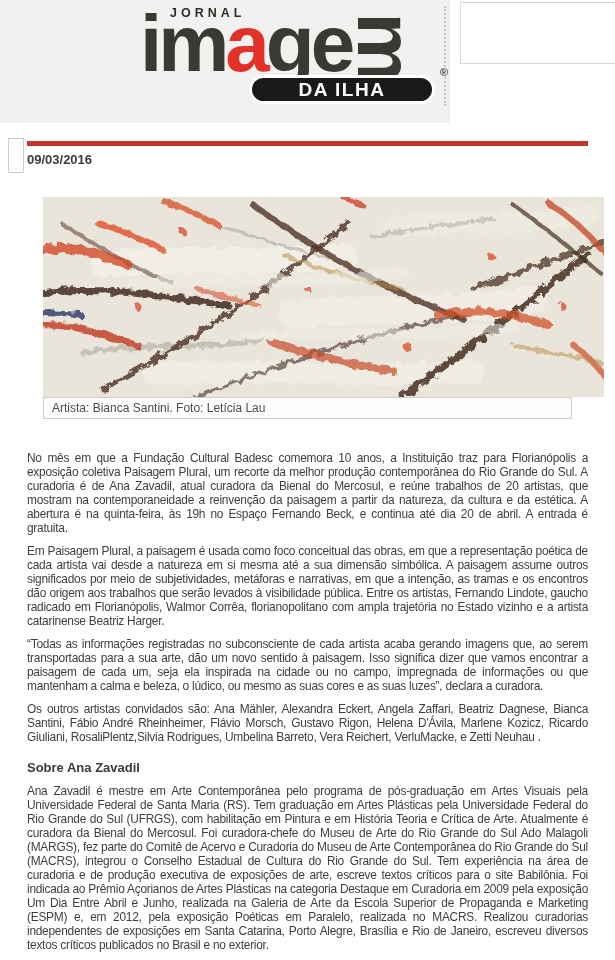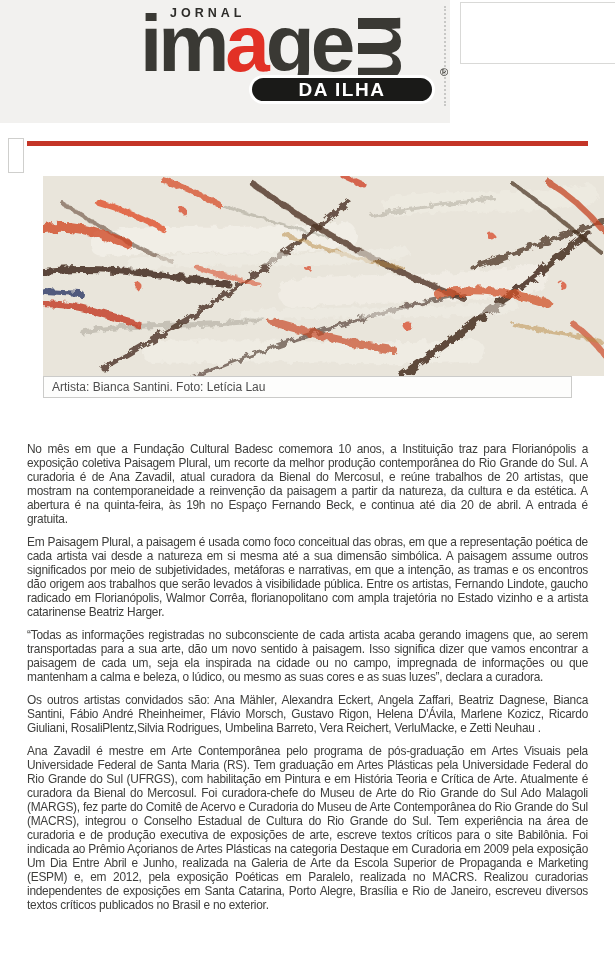--- a/index.html
+++ b/index.html
@@ -34,21 +34,21 @@
   figure{margin:14px 0 0;padding:16px;}
   .artwork{display:block;width:561px;height:200px;}
   figcaption{
     border:1px solid #cbcbc9;background:#fdfdfc;padding:3px 8px;
     font-size:12px;line-height:14px;color:#4d4d4d;
   }
   .body-copy p{
     margin:9px 0 0;font-size:11.9px;line-height:14px;letter-spacing:-0.25px;
     text-align:justify;color:var(--body-text,#3e3e3c);
   }
-  .body-copy p.first{margin-top:28px;}
+  .body-copy p.first{margin-top:16px;}
   .section-heading{margin:16px 0 0;font-size:13px;font-weight:700;color:#3a3a38;}
   .bio{margin-top:9px !important;}
 </style>
 </head>
 <body>
 
 <div class="page">
 
   <header class="banner">
     <div class="logo">
@@ -58,20 +58,21 @@
       <div class="badge">DA ILHA</div>
     </div>
     <div class="dotted-divider"></div>
     <div class="ad-box"></div>
   </header>
 
   <div class="side-box"></div>
 
   <main class="article">
     <div class="rule"></div>
+    <div class="date">09/03/2016</div>
 
     <figure>
       <svg class="artwork" viewBox="0 0 561 200" preserveAspectRatio="none" xmlns="http://www.w3.org/2000/svg">
         <defs>
           <filter id="rough" x="-10%" y="-10%" width="120%" height="120%">
             <feTurbulence type="fractalNoise" baseFrequency="0.12" numOctaves="3" result="n"></feTurbulence>
             <feDisplacementMap in="SourceGraphic" in2="n" scale="9"></feDisplacementMap>
           </filter>
         </defs>
         <rect x="0" y="0" width="561" height="200" fill="#e9e5db"></rect>
@@ -124,17 +125,18 @@
         </g>
       </svg>
       <figcaption>Artista: Bianca Santini. Foto: Letícia Lau</figcaption>
     </figure>
 
     <div class="body-copy">
       <p class="first">No mês em que a Fundação Cultural Badesc comemora 10 anos, a Instituição traz para Florianópolis a exposição coletiva Paisagem Plural, um recorte da melhor produção contemporânea do Rio Grande do Sul. A curadoria é de Ana Zavadil, atual curadora da Bienal do Mercosul, e reúne trabalhos de 20 artistas, que mostram na contemporaneidade a reinvenção da paisagem a partir da natureza, da cultura e da estética. A abertura é na quinta-feira, às 19h no Espaço Fernando Beck, e continua até dia 20 de abril. A entrada é gratuita.</p>
       <p>Em Paisagem Plural, a paisagem é usada como foco conceitual das obras, em que a representação poética de cada artista vai desde a natureza em si mesma até a sua dimensão simbólica. A paisagem assume outros significados por meio de subjetividades, metáforas e narrativas, em que a intenção, as tramas e os encontros dão origem aos trabalhos que serão levados à visibilidade pública. Entre os artistas, Fernando Lindote, gaucho radicado em Florianópolis, Walmor Corrêa, florianopolitano com ampla trajetória no Estado vizinho e a artista catarinense Beatriz Harger.</p>
       <p>“Todas as informações registradas no subconsciente de cada artista acaba gerando imagens que, ao serem transportadas para a sua arte, dão um novo sentido à paisagem. Isso significa dizer que vamos encontrar a paisagem de cada um, seja ela inspirada na cidade ou no campo, impregnada de informações ou que mantenham a calma e beleza, o lúdico, ou mesmo as suas cores e as suas luzes”, declara a curadora.</p>
       <p>Os outros artistas convidados são: Ana Mähler, Alexandra Eckert, Angela Zaffari, Beatriz Dagnese, Bianca Santini, Fábio André Rheinheimer, Flávio Morsch, Gustavo Rigon, Helena D'Ávila, Marlene Kozicz, Ricardo Giuliani, RosaliPlentz,Silvia Rodrigues, Umbelina Barreto, Vera Reichert, VerluMacke, e Zetti Neuhau .</p>
+      <h2 class="section-heading">Sobre Ana Zavadil</h2>
       <p class="bio">Ana Zavadil é mestre em Arte Contemporânea pelo programa de pós-graduação em Artes Visuais pela Universidade Federal de Santa Maria (RS). Tem graduação em Artes Plásticas pela Universidade Federal do Rio Grande do Sul (UFRGS), com habilitação em Pintura e em História Teoria e Crítica de Arte. Atualmente é curadora da Bienal do Mercosul. Foi curadora-chefe do Museu de Arte do Rio Grande do Sul Ado Malagoli (MARGS), fez parte do Comitê de Acervo e Curadoria do Museu de Arte Contemporânea do Rio Grande do Sul (MACRS), integrou o Conselho Estadual de Cultura do Rio Grande do Sul. Tem experiência na área de curadoria e de produção executiva de exposições de arte, escreve textos críticos para o site Babilônia. Foi indicada ao Prêmio Açorianos de Artes Plásticas na categoria Destaque em Curadoria em 2009 pela exposição Um Dia Entre Abril e Junho, realizada na Galeria de Arte da Escola Superior de Propaganda e Marketing (ESPM) e, em 2012, pela exposição Poéticas em Paralelo, realizada no MACRS. Realizou curadorias independentes de exposições em Santa Catarina, Porto Alegre, Brasília e Rio de Janeiro, escreveu diversos textos críticos publicados no Brasil e no exterior.</p>
     </div>
   </main>
 
 </div>
 
 </body></html>

